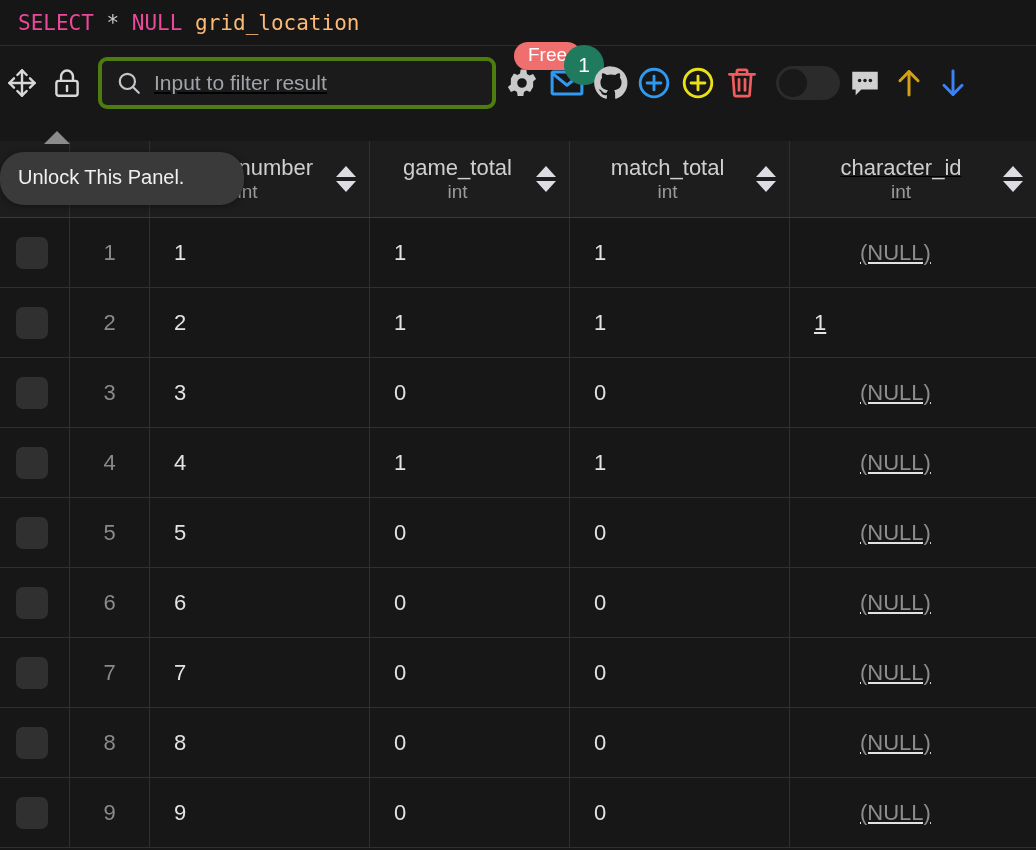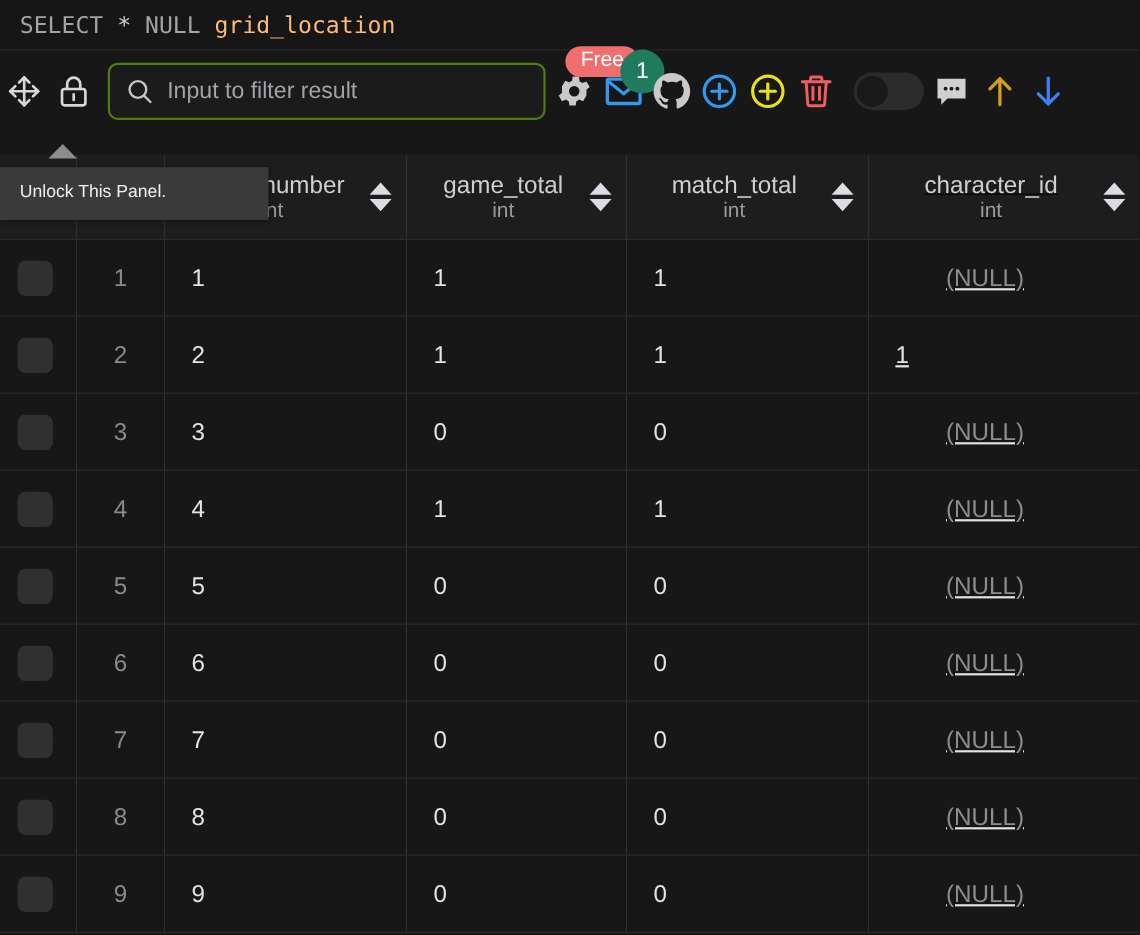--- a/index.html
+++ b/index.html
@@ -16,21 +16,21 @@
     height: 45px;
     background: #161616;
     display: flex;
     align-items: center;
     padding: 0 0 0 18px;
     font-family: "DejaVu Sans Mono", monospace;
     font-size: 21px;
     letter-spacing: 0px;
     white-space: pre;
   }
-  .kw { color: #a3a3a3; text-align: right; }
+  .kw { color: #ec4899; text-align: right; }
   .op { color: #c9ccd0; }
   .ident { color: #fdba74; }
 
   .hr-top {
     height: 1px; width: 100%;
     background: #2c2c2c;
   }
 
   
   .toolbar {
@@ -47,27 +47,28 @@
     display: flex; align-items: center; 
     flex: 0 0 auto;
     position: relative;
   }
   .search-box {
     flex: 0 0 auto;
     width: 398px;
     height: 52px;
     margin-left: 4px;
     margin-right: 8px;
-    border: 2px solid #4d7c0f;
+    border: 4px solid #4d7c0f;
     border-radius: 9px;
     background: #1b1b1b;
     display: flex;
     align-items: center;
     padding: 0 14px;
     gap: 12px;
+    text-decoration: underline;
   }
   .search-input {
     flex: 1 1 auto;
     background: transparent;
     border: none;
     outline: none;
     color: #d6d6d6;
     font-size: 21px;
     font-family: "Liberation Sans", sans-serif;
   }
@@ -110,25 +111,26 @@
     border-radius: 50%;
     background: #191919;
   }
 
   
   .tooltip {
     position: absolute;
     left: 0px; top: 152px;
     background: #3a3a3a;
     color: #f0f0f0;
-    font-size: 16px;
+    font-size: 20px;
     padding: 14px 27px 16px 18px;
     z-index: 40;
     width: 244px;
     box-shadow: 0 1px 6px rgba(0,0,0,0.4);
+    border-radius: 24px;
   }
   .tooltip-arrow {
     position: absolute;
     left: 44px; top: 131px;
     width: 0; height: 0;
     border-left: 13px solid transparent;
     border-right: 13px solid transparent;
     border-bottom: 13px solid #8c8c8c;
     z-index: 41;
   }

